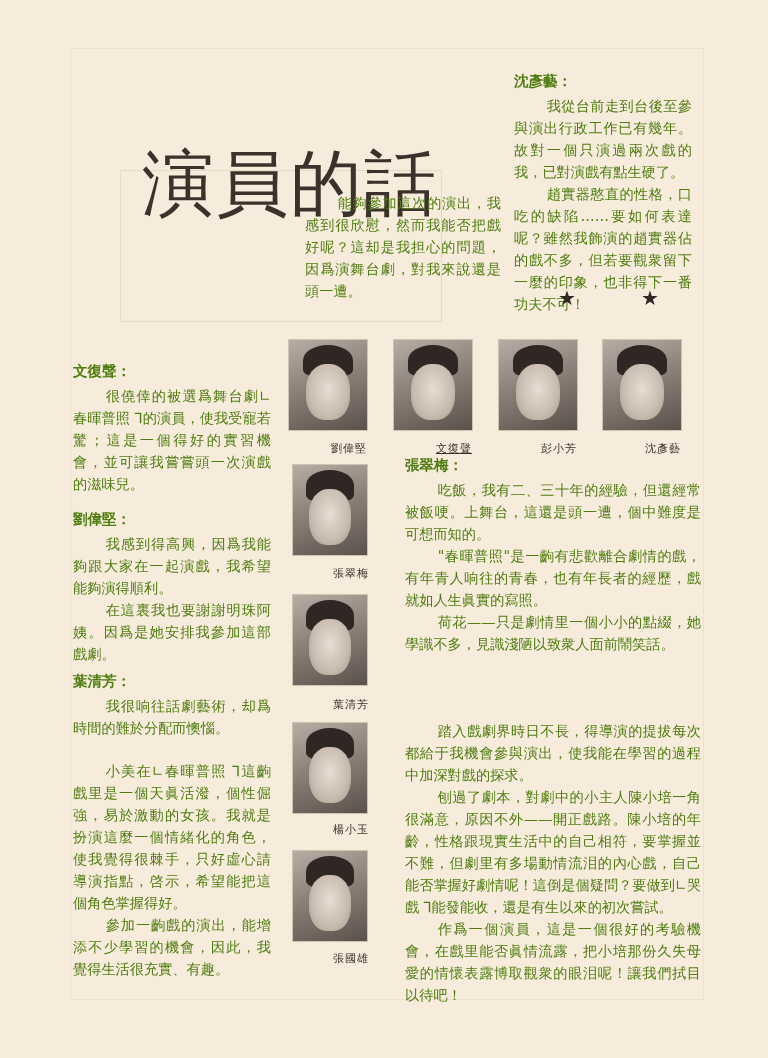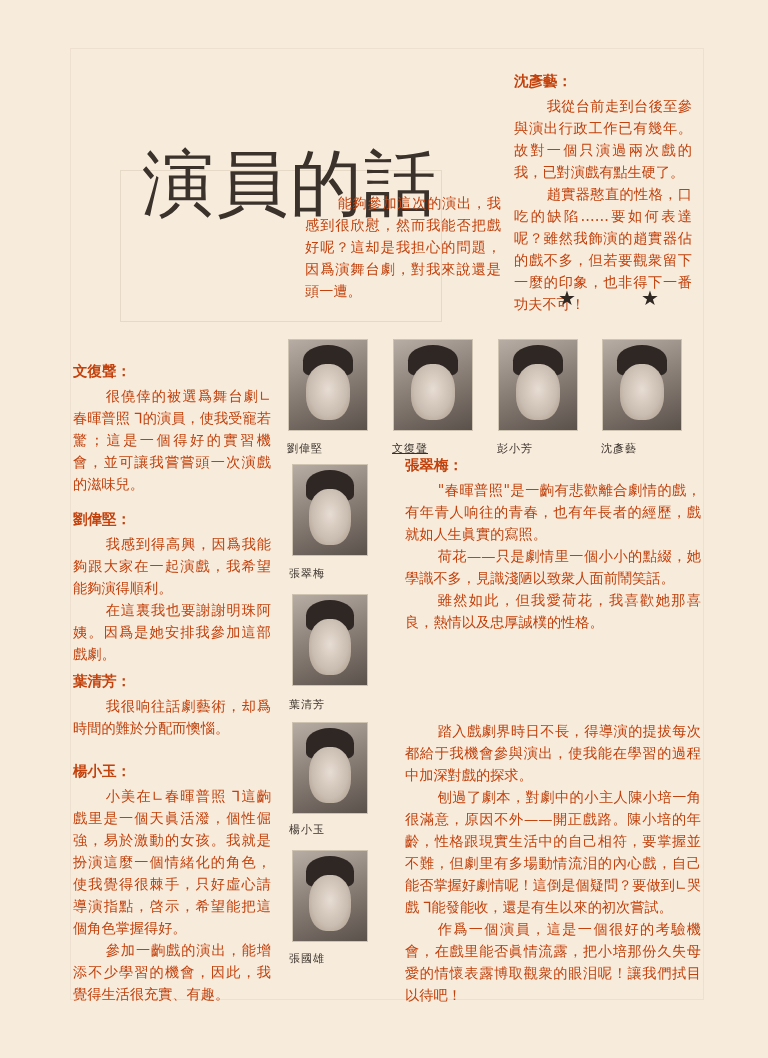--- a/index.html
+++ b/index.html
@@ -15,39 +15,39 @@
   }
   .ghost-rect {
     position:absolute; left:120px; top:170px; width:320px; height:150px;
     border:1px solid #e6d9c6;
   }
   .title {
     position:absolute; left:142px; top:88px;
     font-size:72px; letter-spacing:2px; font-weight:normal;
     color:#3b322c; font-family:"DejaVu Serif", serif;
   }
-  .block { position:absolute; font-size:14.2px; line-height:22px; color:#c2410c; }
+  .block { position:absolute; font-size:14.2px; line-height:22px; color:#4d7c0f; }
   .block .name { font-family:"DejaVu Sans", sans-serif; font-weight:bold; font-size:14.5px; margin-bottom:3px; }
   .block p { margin:0; text-indent:2.3em; text-align:justify; }
   .photo {
     position:absolute; background:linear-gradient(160deg,#b7ada4 0%,#8d8279 45%,#5a514b 100%);
     border:1px solid #cfc3b2;
     display:flex; align-items:center; justify-content:center;
   }
   .face {
     width:56%; height:62%; border-radius:45% 45% 42% 42%;
     background:radial-gradient(ellipse at 50% 45%, #e8ddd3 0%, #c9bcb0 60%, #a59888 100%);
     position:relative; top:8%;
   }
   .hair {
     position:absolute; left:18%; top:6%; width:64%; height:34%;
     background:#2e2724; border-radius:50% 50% 20% 20%;
   }
   .caption {
-    position:absolute; font-size:11px; color:#3a302a; text-align:left; width:80px;
+    position:absolute; font-size:11px; color:#3a302a; text-align:right; width:80px;
     font-family:"DejaVu Serif", serif; letter-spacing:1px;
   }
   .star { position:absolute; font-size:20px; color:#2f2823; }
 </style>
 </head>
 <body>
 
 <div class="page-frame"></div>
 <div class="ghost-rect"></div>
 
@@ -96,21 +96,20 @@
   <p>我感到得高興，因爲我能夠跟大家在一起演戲，我希望能夠演得順利。</p>
   <p>在這裏我也要謝謝明珠阿姨。因爲是她安排我參加這部戲劇。</p>
 </div>
 
 <div class="block" style="left:73px; top:670px; width:198px;">
   <div class="name">葉清芳：</div>
   <p>我很响往話劇藝術，却爲時間的難於分配而懊惱。</p>
 </div>
 
 <div class="block" style="left:73px; top:760px; width:198px;">
-  <div class="name">楊小玉：</div>
   <p>小美在∟春暉普照 ⅂這齣戲里是一個天眞活潑，個性倔強，易於激動的女孩。我就是扮演這麼一個情緒化的角色，使我覺得很棘手，只好虛心請導演指點，啓示，希望能把這個角色掌握得好。</p>
   <p>參加一齣戲的演出，能增添不少學習的機會，因此，我覺得生活很充實、有趣。</p>
 </div>
 
 <div class="photo" style="left:292px; top:464px; width:74px; height:90px;">
     <div class="hair"></div>
     <div class="face"></div>
   </div>
 <div class="caption" style="left:289px; top:566px;">張翠梅</div>
 <div class="photo" style="left:292px; top:594px; width:74px; height:90px;">
@@ -124,22 +123,22 @@
   </div>
 <div class="caption" style="left:289px; top:822px;">楊小玉</div>
 <div class="photo" style="left:292px; top:850px; width:74px; height:90px;">
     <div class="hair"></div>
     <div class="face"></div>
   </div>
 <div class="caption" style="left:289px; top:951px;">張國雄</div>
 
 <div class="block" style="left:405px; top:454px; width:296px;">
   <div class="name">張翠梅：</div>
+  <p>吃飯，我有二、三十年的經驗，但還經常被飯哽。上舞台，這還是頭一遭，個中難度是可想而知的。</p>
   <p>"春暉普照"是一齣有悲歡離合劇情的戲，有年青人响往的青春，也有年長者的經歷，戲就如人生眞實的寫照。</p>
   <p>荷花——只是劇情里一個小小的點綴，她學識不多，見識淺陋以致衆人面前鬧笑話。</p>
-  <p>雖然如此，但我愛荷花，我喜歡她那喜良，熱情以及忠厚誠樸的性格。</p>
 </div>
 
 <div class="block" style="left:405px; top:720px; width:296px;">
   <p>踏入戲劇界時日不長，得導演的提拔每次都給于我機會參與演出，使我能在學習的過程中加深對戲的探求。</p>
   <p>刨過了劇本，對劇中的小主人陳小培一角很滿意，原因不外——開正戲路。陳小培的年齡，性格跟現實生活中的自己相符，要掌握並不難，但劇里有多場動情流泪的內心戲，自己能否掌握好劇情呢！這倒是個疑問？要做到∟哭戲 ⅂能發能收，還是有生以來的初次嘗試。</p>
   <p>作爲一個演員，這是一個很好的考驗機會，在戲里能否眞情流露，把小培那份久失母愛的情懷表露博取觀衆的眼泪呢！讓我們拭目以待吧！</p>
 </div>
 
 </body></html>

